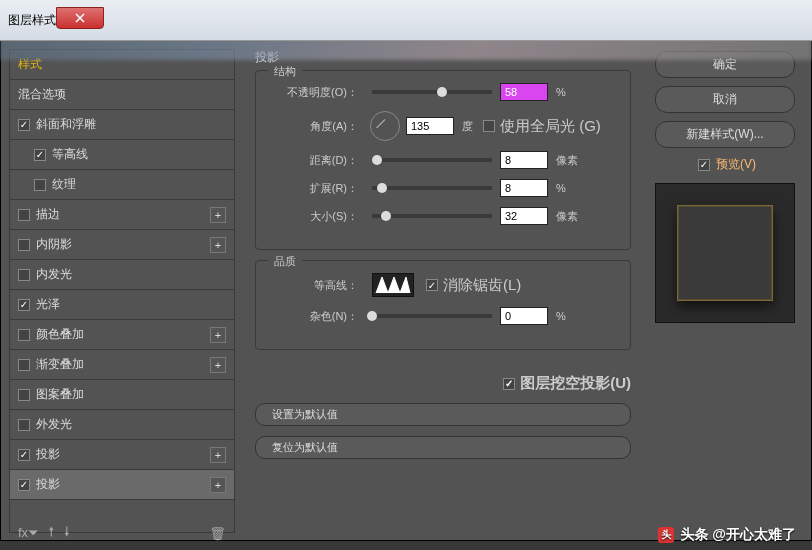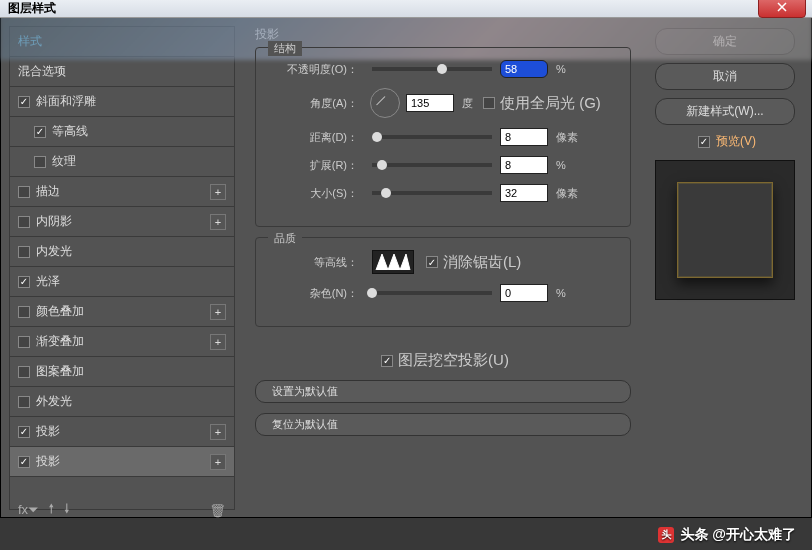--- a/index.html
+++ b/index.html
@@ -1,26 +1,26 @@
 <!DOCTYPE html>
 <html><head>
 <meta charset="utf-8">
 <style>
 * { margin: 0; padding: 0; box-sizing: border-box; font-family: "Microsoft YaHei", sans-serif; }
 body { background: #383838; width: 812px; height: 550px; overflow: hidden; }
 .window { position: relative; width: 812px; height: 550px; }
 .blur-bg { position: absolute; top: 0; left: 0; right: 0; height: 60px; background: linear-gradient(135deg, #5a6f7f 0%, #7a8fa8 30%, #b8a8b0 60%, #888 100%); filter: blur(2px); opacity: 0.6; }
-.titlebar { position: relative; height: 18px; background: linear-gradient(to bottom, #eaeef3, #d6dce5); display: flex; align-items: center; justify-content: space-between; border-bottom: 1px solid #999; font-weight: bold; }
+.titlebar { position: relative; height: 41px; background: linear-gradient(to bottom, #eaeef3, #d6dce5); display: flex; align-items: center; border-bottom: 1px solid #999; }
 .titlebar-text { padding-left: 8px; font-size: 12px; color: #000; }
 .close-btn { width: 48px; height: 22px; background: linear-gradient(to bottom, #e07070, #c93030); border-radius: 0 0 4px 4px; margin-right: 6px; margin-top: -4px; display: flex; align-items: center; justify-content: center; border: 1px solid #8b2020; }
 .close-btn svg { width: 10px; height: 10px; }
 .dialog-body { display: flex; background: #535353; border: 1px solid #000; border-top: none; height: 500px; }
 .left-panel { width: 242px; background: #535353; padding: 8px; }
 .styles-box { border: 1px solid #3a3a3a; background: #535353; height: 484px; display: flex; flex-direction: column; }
-.styles-header { padding: 6px 8px; font-size: 12px; color: #7dd3fc; border-bottom: 1px solid #3a3a3a; }
+.styles-header { padding: 6px 8px; font-size: 12px; color: #eab308; border-bottom: 1px solid #3a3a3a; }
 .styles-sub { padding: 6px 8px; font-size: 12px; color: #ddd; border-bottom: 1px solid #3a3a3a; }
 .style-item { padding: 6px 8px; font-size: 12px; color: #ddd; display: flex; align-items: center; border-bottom: 1px solid #3a3a3a; position: relative; }
 .style-item.indent { padding-left: 24px; }
 .style-item.selected { background: #6a6a6a; }
 .style-item .cb { width: 12px; height: 12px; margin-right: 6px; border: 1px solid #888; background: #444; display: inline-flex; align-items: center; justify-content: center; font-size: 10px; color: #fff; }
 .style-item .cb.checked::after { content: "✓"; }
 .style-item .plus-btn { position: absolute; right: 8px; width: 16px; height: 16px; border: 1px solid #777; background: #555; display: flex; align-items: center; justify-content: center; font-size: 11px; color: #ddd; }
 .styles-footer { margin-top: auto; padding: 22px 8px; display: flex; gap: 10px; align-items: center; color: #aaa; font-size: 13px; }
 .styles-footer .trash { margin-left: auto; }
 .center-panel { flex: 1; background: #535353; padding: 8px 12px; }
@@ -28,30 +28,30 @@
 .fieldset { border: 1px solid #3a3a3a; border-radius: 4px; padding: 12px 10px 14px 10px; margin-bottom: 10px; position: relative; }
 .fieldset-label { position: absolute; top: -7px; left: 12px; background: #535353; padding: 0 6px; font-size: 11px; color: #ccc; }
 .form-row { display: flex; align-items: center; font-size: 11px; color: #ccc; margin-bottom: 10px; }
 .form-row .lbl { width: 98px; text-align: right; padding-right: 6px; }
 .select-box { width: 110px; height: 20px; background: #444; border: 1px solid #222; color: #ddd; font-size: 11px; display: flex; align-items: center; padding: 0 6px; position: relative; }
 .select-box::after { content: ""; position: absolute; right: 6px; top: 8px; border: 4px solid transparent; border-top-color: #ccc; }
 .color-sw { width: 28px; height: 18px; background: #ffec30; border: 1px solid #222; margin-left: 8px; }
 .slider-track { width: 120px; height: 4px; background: #3a3a3a; position: relative; margin: 0 8px; }
 .slider-thumb { width: 10px; height: 10px; background: #ddd; border-radius: 50%; position: absolute; top: -3px; transform: translateX(-50%); }
 .num-input { width: 48px; height: 18px; background: #fff; border: 1px solid #222; font-size: 11px; padding: 0 4px; text-align: left; color: #000; display: flex; align-items: center; }
-.num-input.sel { background: #1d4ed8; color: #fff; border-radius: 6px; }
+.num-input.sel { background: #d946ef; color: #fff; }
 .unit { margin-left: 8px; font-size: 11px; color: #ccc; }
 .angle-dial { width: 30px; height: 30px; border-radius: 50%; border: 1px solid #888; position: relative; margin: 0 6px; }
 .angle-dial::after { content: ""; position: absolute; width: 12px; height: 1px; background: #ccc; top: 7px; left: 2px; transform-origin: right center; transform: rotate(-45deg); }
 .contour-sw { width: 42px; height: 24px; background: #222; border: 1px solid #111; margin: 0 8px; display: flex; align-items: center; justify-content: center; }
 .contour-sw svg { width: 38px; height: 20px; }
 .inline-check { display: inline-flex; align-items: center; font-size: 15px; color: #ccc; margin-left: 4px; }
 .inline-check .cb { width: 12px; height: 12px; margin-right: 5px; border: 1px solid #888; background: #444; display: inline-flex; align-items: center; justify-content: center; font-size: 10px; color: #fff; }
 .inline-check .cb.checked::after { content: "✓"; }
-.center-checks { display:flex; justify-content:center; margin: 24px 0 10px; }
+.center-checks { display:flex; justify-content:flex-end; margin: 24px 0 10px; font-weight: bold; }
 .btn-row { display: flex; gap: 10px; justify-content: center; flex-direction: column; }
 .btn-sm { padding: 3px 16px; font-size: 11px; color: #ddd; background: #5a5a5a; border: 1px solid #333; border-radius: 10px; }
 .right-panel { width: 168px; background: #535353; padding: 10px 12px; }
 .rbtn { width: 140px; padding: 4px 0; font-size: 12px; color: #ddd; background: #5a5a5a; border: 1px solid #333; border-radius: 12px; text-align: center; margin-bottom: 8px; }
 .preview-check { font-size: 12px; color: #fdba74; display: flex; align-items: center; margin: 4px 0 10px; justify-content: center; }
 .preview-check .cb { width: 12px; height: 12px; margin-right: 6px; border: 1px solid #888; background: #444; display: inline-flex; align-items: center; justify-content: center; font-size: 10px; color: #fff; }
 .preview-check .cb.checked::after { content: "✓"; }
 .preview-box { width: 140px; height: 140px; background: #2a2a2a; border: 1px solid #111; display: flex; align-items: center; justify-content: center; }
 .preview-inner { width: 96px; height: 96px; background: #3a3a3a; border: 1px solid #7d6830; box-shadow: 0 6px 12px rgba(0,0,0,0.6), inset 0 0 0 1px rgba(140,120,50,0.3); }
 .watermark { position: absolute; right: 16px; bottom: 6px; color: #fff; font-size: 14px; font-weight: bold; text-shadow: 0 1px 2px #000; display:flex; align-items:center; gap:6px; }

